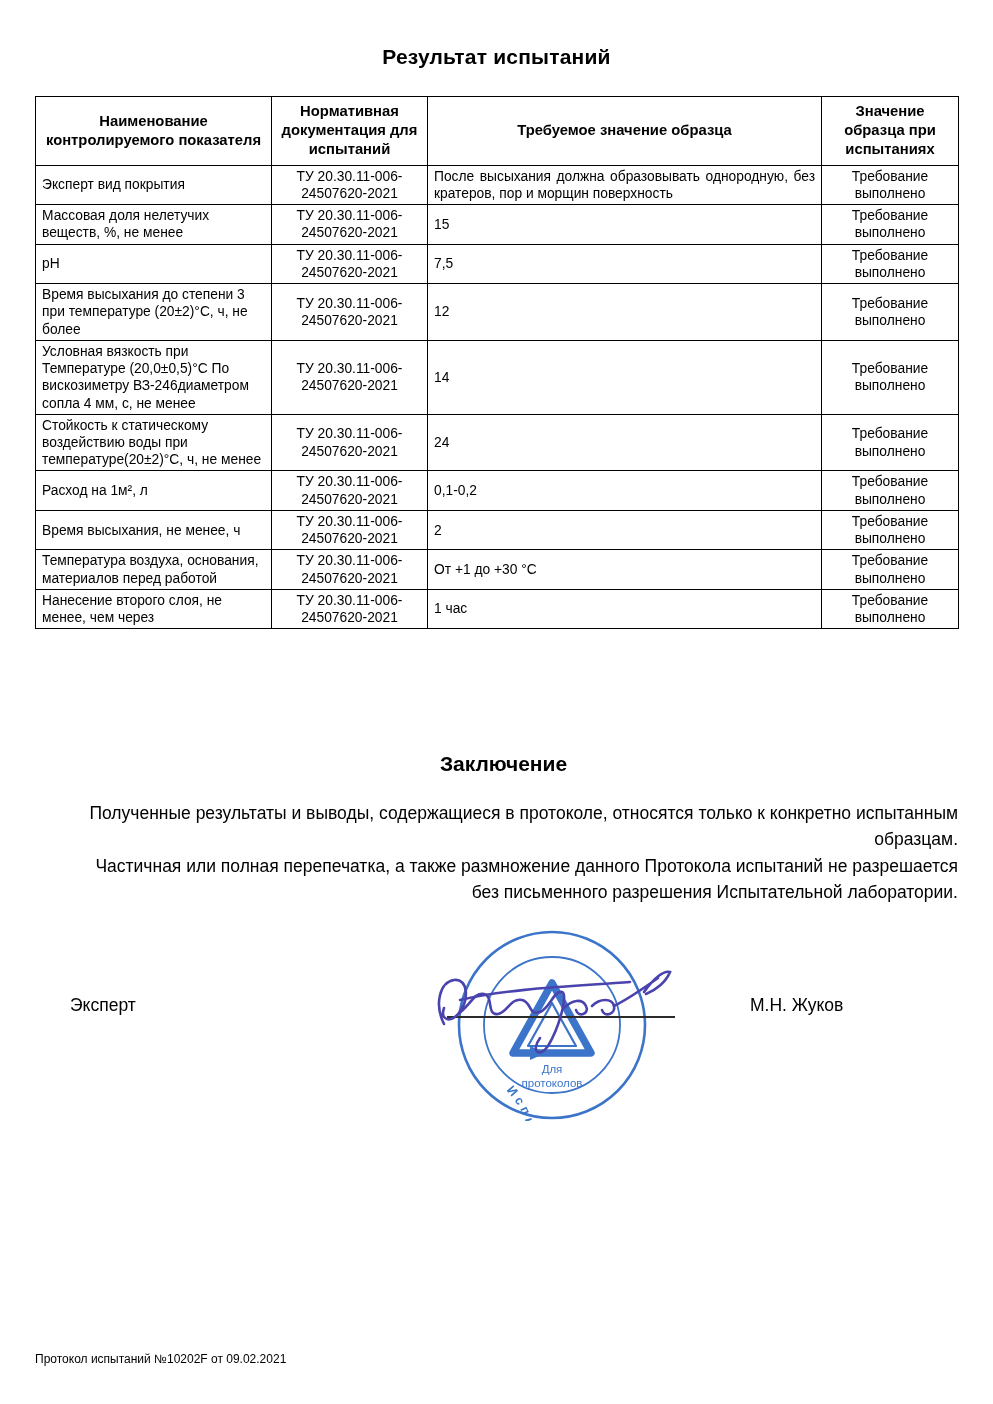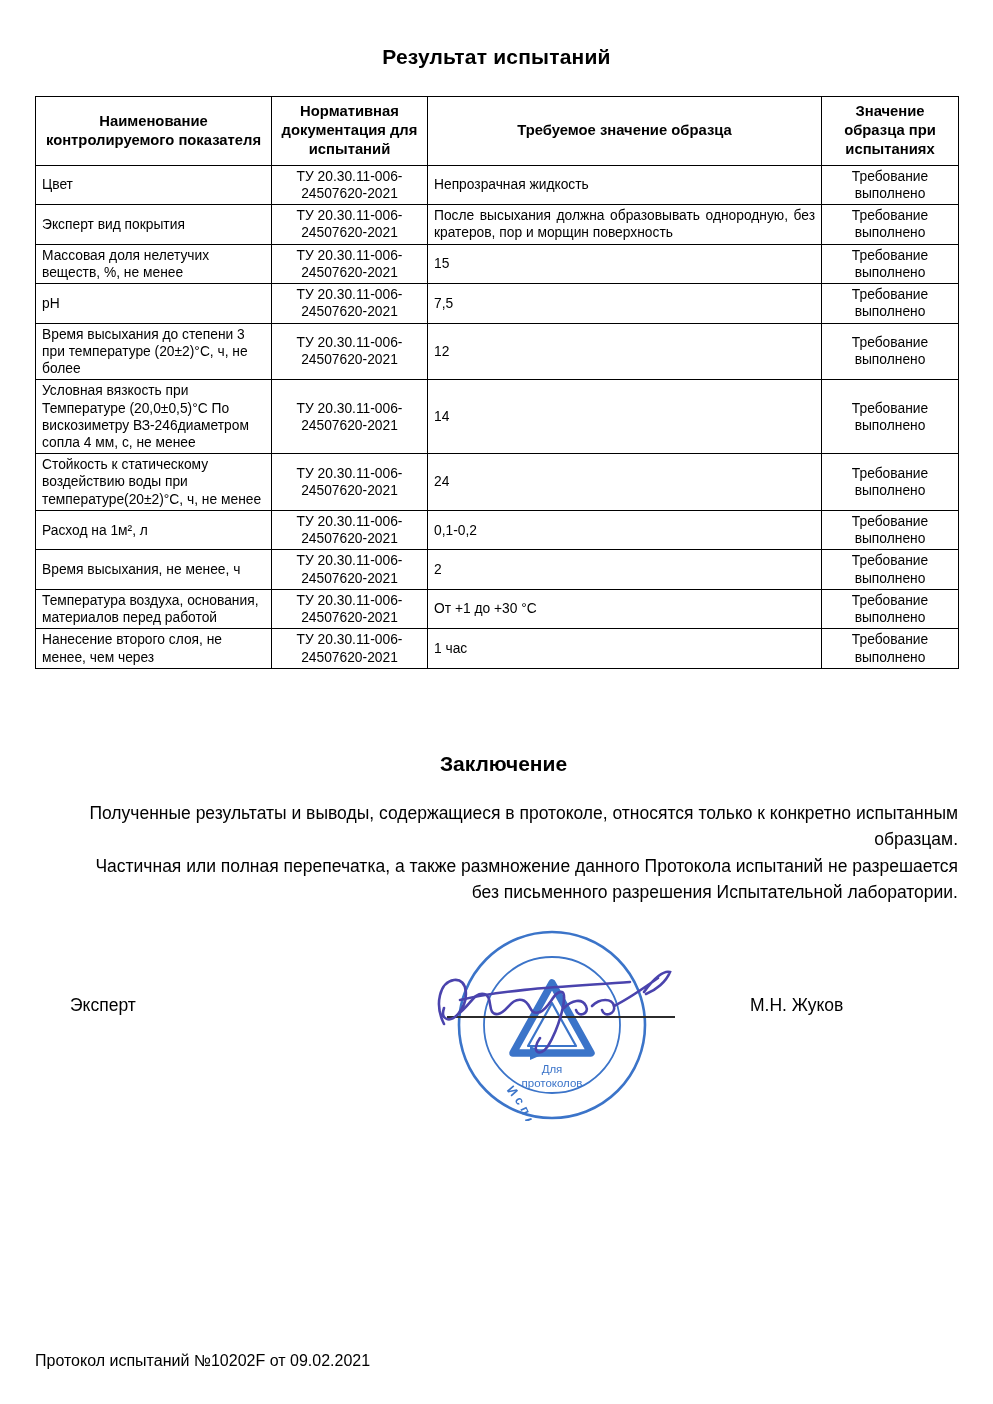--- a/index.html
+++ b/index.html
@@ -59,21 +59,21 @@
     border-top: 2px solid #2b2b2b; z-index: 2;
   }
   .stamp-svg     { position: absolute; left: 456px; top: 0;   z-index: 1; }
   .signature-svg { position: absolute; left: 430px; top: 19px; z-index: 3; }
 
   .stamp-ring-text { font-family: "Liberation Sans", sans-serif; font-size: 12.5px; letter-spacing: 2px; font-weight: bold; }
   .stamp-center-text { font-family: "Liberation Sans", sans-serif; font-size: 11.5px; }
 
   .doc-footer {
     position: absolute; left: 35px; top: 1352px;
-    font-size: 16px;
+    font-size: 12px;
   }
 </style>
 </head>
 <body>
 
 <div class="page">
 
   <div class="doc-title">Результат испытаний</div>
 
   <table class="results">
@@ -85,26 +85,20 @@
     </colgroup>
     <thead>
       <tr>
         <th>Наименование контролируемого показателя</th>
         <th>Нормативная документация для испытаний</th>
         <th>Требуемое значение образца</th>
         <th>Значение образца при испытаниях</th>
       </tr>
     </thead>
     <tbody>
-      <tr>
-        <td class="c-name">Цвет</td>
-        <td class="c-doc">ТУ 20.30.11-006-24507620-2021</td>
-        <td class="c-req al">Непрозрачная жидкость</td>
-        <td class="c-res">Требование выполнено</td>
-      </tr>
       <tr>
         <td class="c-name">Эксперт вид покрытия</td>
         <td class="c-doc">ТУ 20.30.11-006-24507620-2021</td>
         <td class="c-req aj">После высыхания должна образовывать однородную, без кратеров, пор и морщин поверхность</td>
         <td class="c-res">Требование выполнено</td>
       </tr>
       <tr>
         <td class="c-name">Массовая доля нелетучих веществ, %, не менее</td>
         <td class="c-doc">ТУ 20.30.11-006-24507620-2021</td>
         <td class="c-req">15</td>

